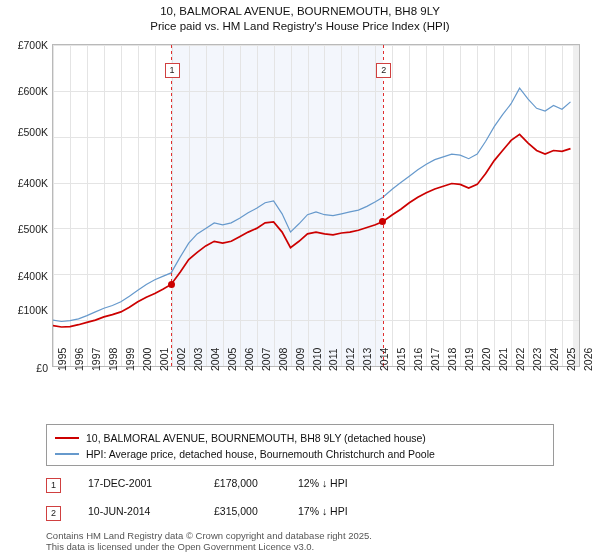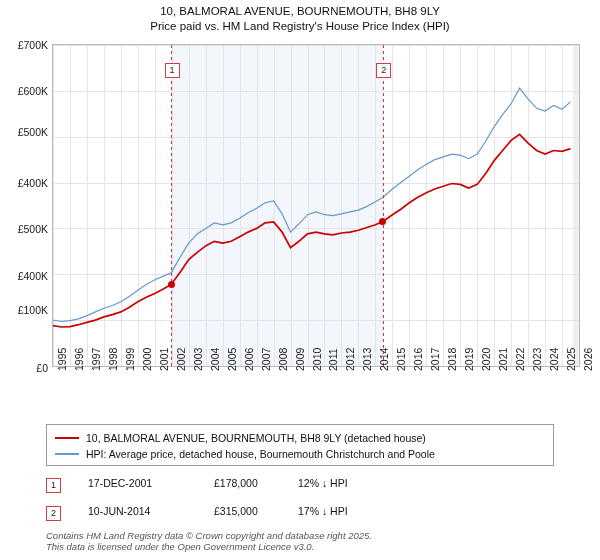--- a/index.html
+++ b/index.html
@@ -74,21 +74,21 @@
     border:1px solid #d04040;background:#fff;font-size:9px;line-height:13px;
     text-align:center;color:#222;
   }
   .sale .date{position:absolute;left:42px;top:0;white-space:nowrap;}
   .sale .price{position:absolute;left:168px;top:0;white-space:nowrap;}
   .sale .diff{position:absolute;left:252px;top:0;white-space:nowrap;}
 
   
   .footer{
     position:absolute;left:46px;top:530px;width:540px;
-    font-size:9.5px;line-height:11px;color:#555;font-style:italic;
+    font-size:9.5px;line-height:11px;color:#555;
   }
 </style>
 </head>
 <body>
 
 <div class="wrap">
 
   <div class="title">
     <div>10, BALMORAL AVENUE, BOURNEMOUTH, BH8 9LY</div>
     <div>Price paid vs. HM Land Registry's House Price Index (HPI)</div>

